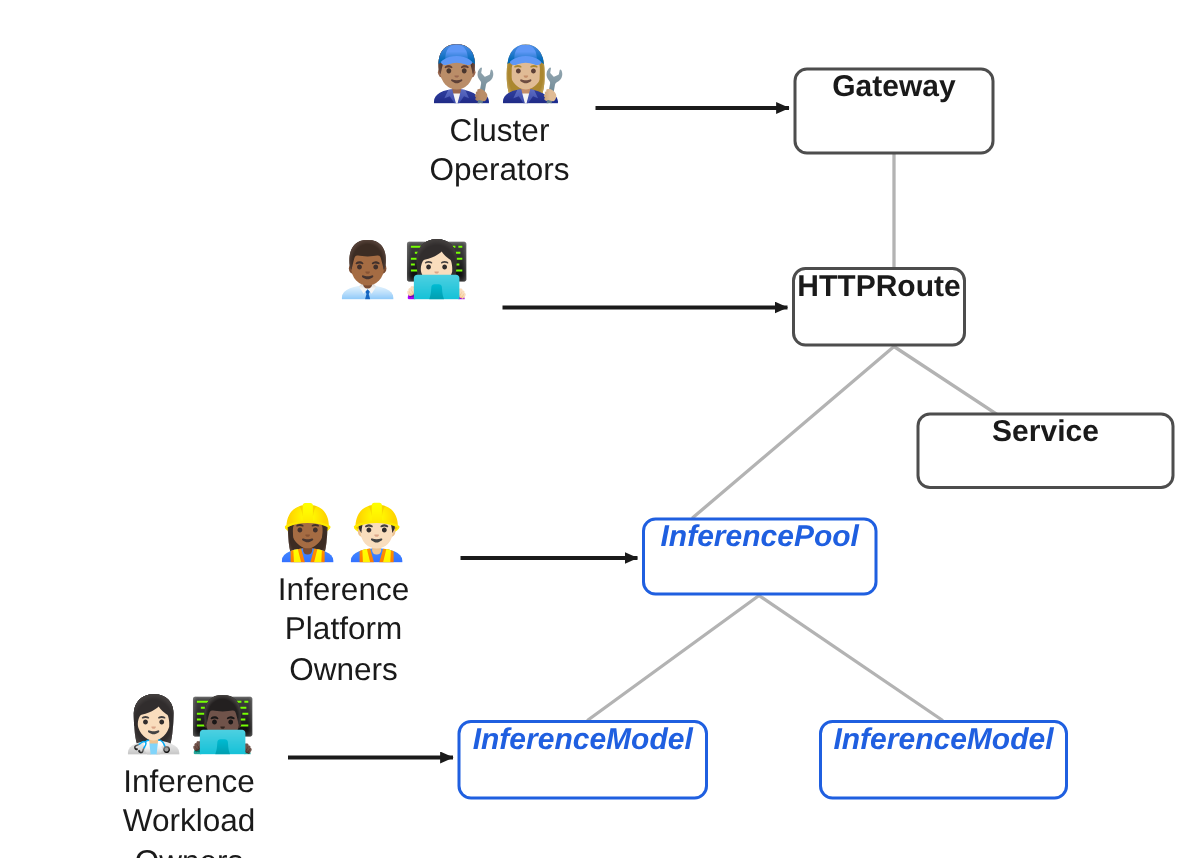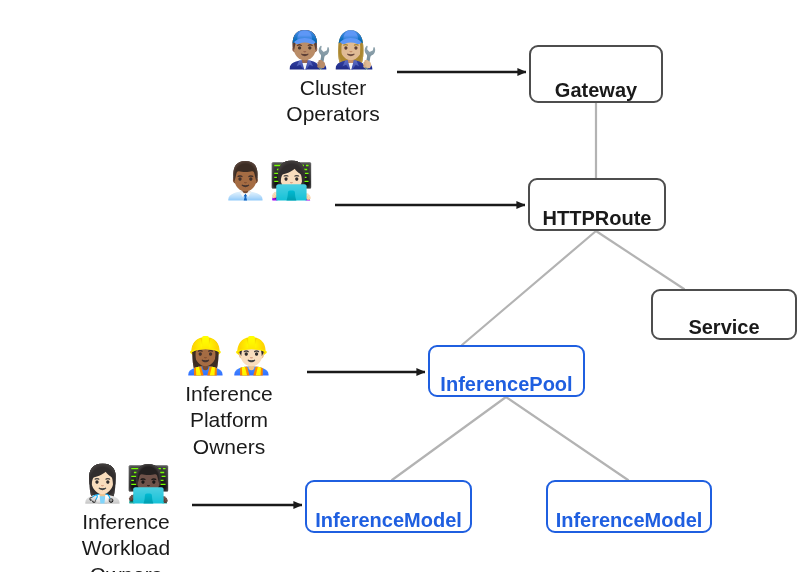--- a/index.html
+++ b/index.html
@@ -26,44 +26,45 @@
     width: 800px;
     height: 572px;
     pointer-events: none;
   }
 
   
   .node {
     position: absolute;
     box-sizing: border-box;
     display: flex;
-    align-items: flex-end;
+    align-items: flex-start;
     justify-content: center;
     background: #ffffff;
     border-radius: 9px;
     font-weight: bold;
     text-align: center;
     line-height: 1.1;
     white-space: nowrap;
     z-index: 3;
   }
   .node.core {
     border: 2.2px solid #4d4d4d;
     color: #1a1a1a;
     font-size: 20px;
   }
   .node.inference {
     border: 2.6px solid #1f5fe0;
     color: #1f5fe0;
     font-size: 20px;
+    font-style: italic;
   }
 
   #node-gateway      { left: 529px; top: 45px;  width: 134px; height: 58px; }
-  #node-httproute    { left: 528px; top: 178px; width: 138px; height: 53px; }
-  #node-service      { left: 611px; top: 289px; width: 146px; height: 51px; margin-left: 40px; }
+  #node-httproute    { left: 528px; top: 178px; width: 116px; height: 53px; }
+  #node-service      { left: 611px; top: 275px; width: 172px; height: 51px; }
   #node-inferencepool{ left: 428px; top: 345px; width: 157px; height: 52px; }
   #node-model-left   { left: 305px; top: 480px; width: 167px; height: 53px; }
   #node-model-right  { left: 546px; top: 480px; width: 166px; height: 53px; }
 
   
   .persona {
     position: absolute;
     display: flex;
     flex-direction: column;
     align-items: center;

